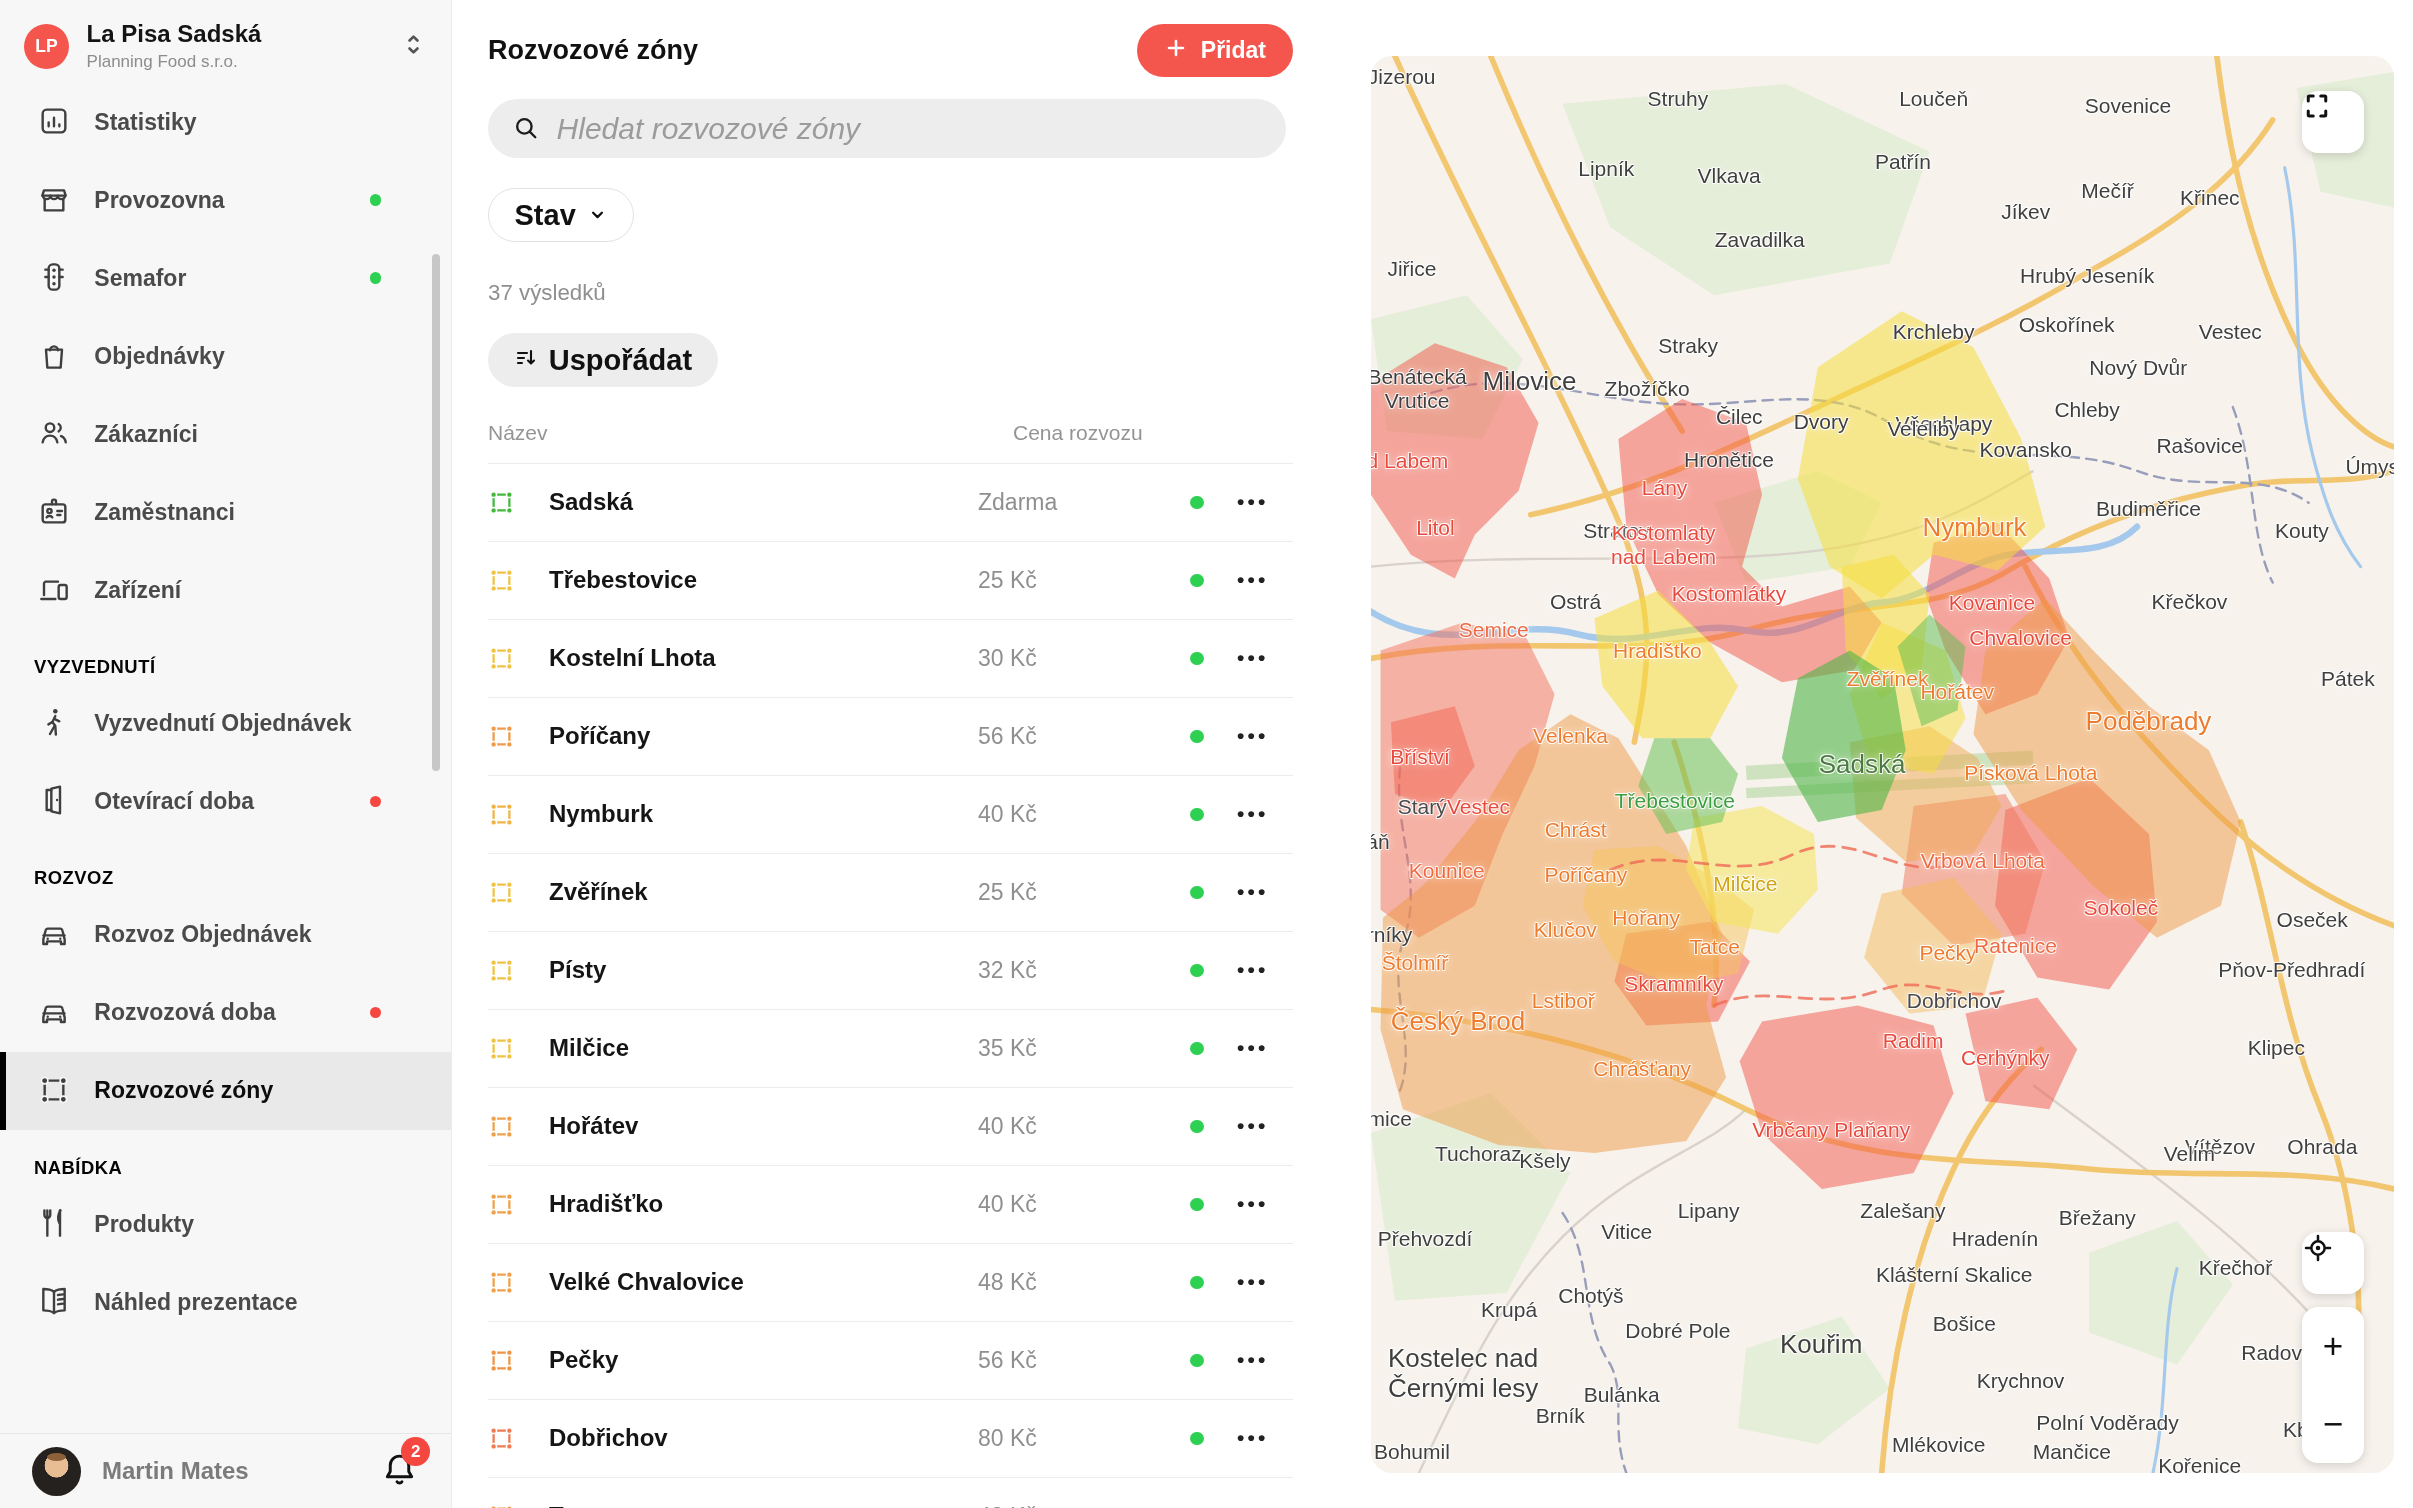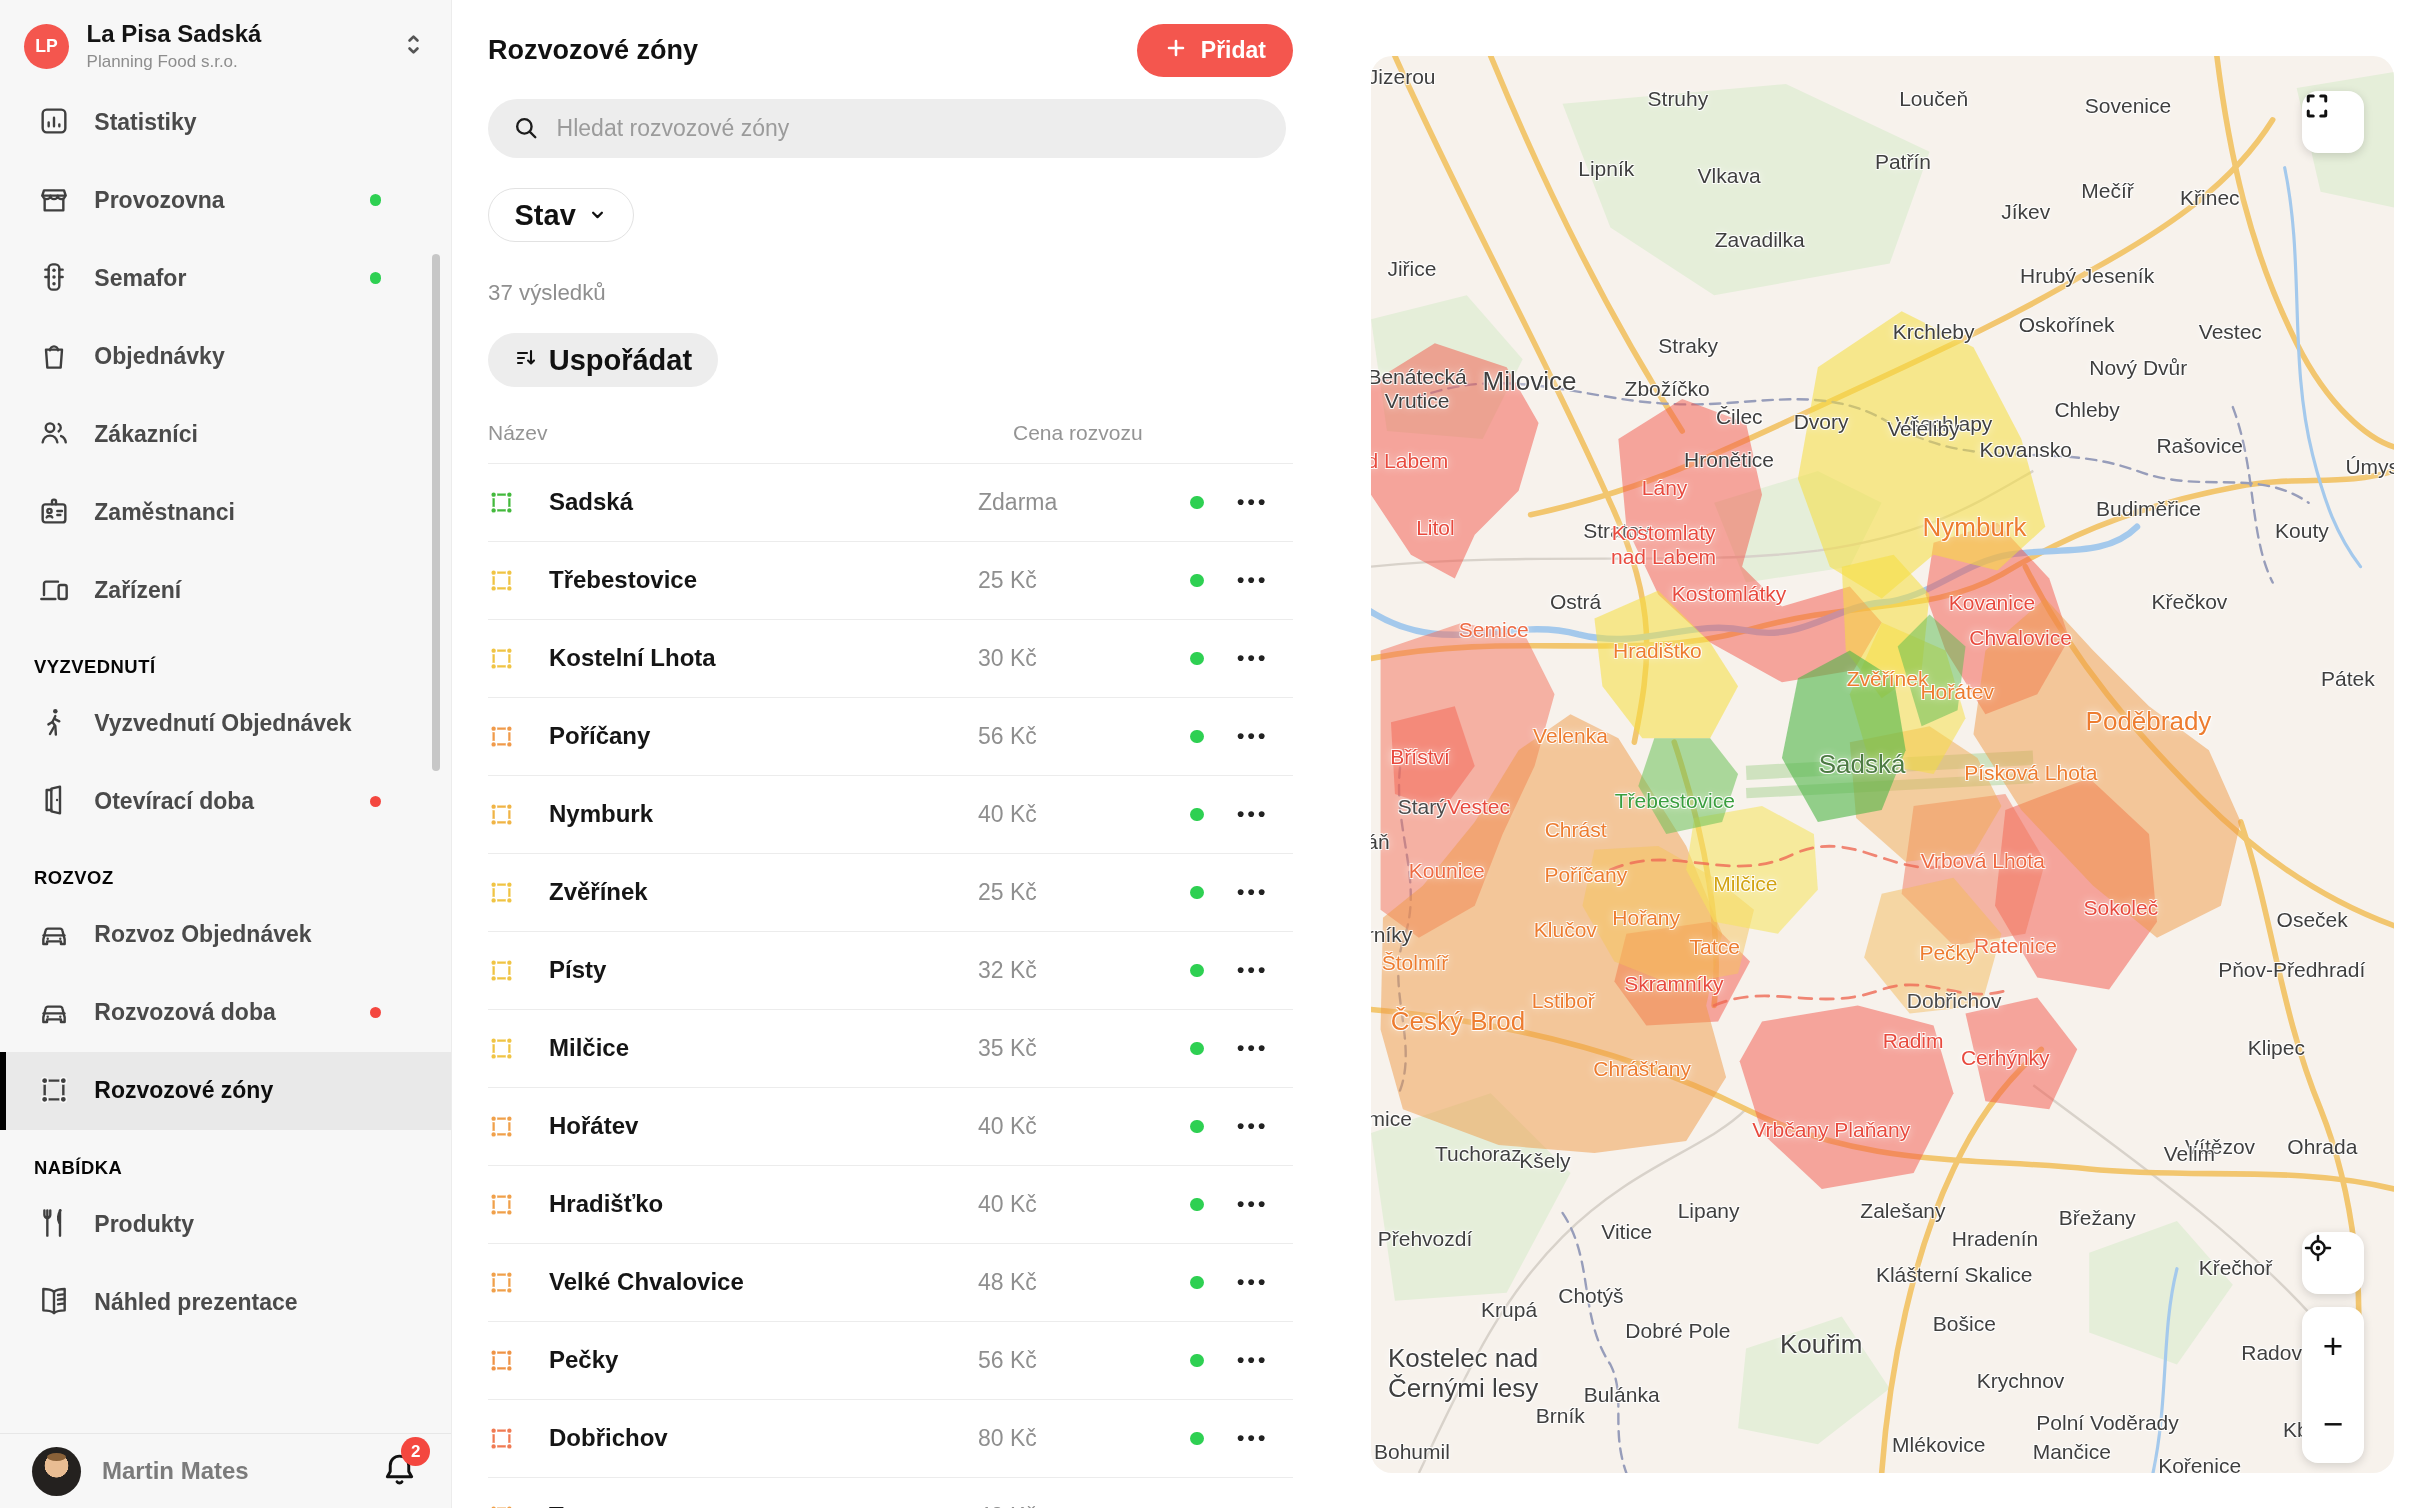--- a/index.html
+++ b/index.html
@@ -42,21 +42,21 @@
 
   
   .panel { position:absolute; left:453px; top:0; bottom:0; width:840px; background:#fff; padding-left:35px; }
   .panel-head { display:flex; align-items:center; justify-content:space-between; margin-top:24px; }
   .page-title { font-size:27px; font-weight:700; color:#111; }
   .btn-add { display:flex; align-items:center; gap:12.8px; height:53px; padding:0 27px; border-radius:797px;
     background:#f4564e; color:#fff; font-size:23px; font-weight:700; border:none; cursor:pointer; }
   .search { margin-top:22.3px; width:798px; height:59px; background:#ededed; border-radius:797px;
     display:flex; align-items:center; gap:17.6px; padding:0 24px; }
   .search input { flex:1; border:none; background:transparent; outline:none;
-    font-size:23px; color:#a21caf; font-family:inherit; }
+    font-size:30px; color:#a21caf; font-family:inherit;font-style:italic; }
   .search input::placeholder { color:#9b9b9b; }
   .chip { display:inline-flex; align-items:center; gap:11.2px; height:54px; padding:0 25.5px;
     border-radius:797px; font-size:29px; font-weight:700; color:#111; cursor:pointer; }
   .chip.stav { border:1.6px solid #e2e2e2; background:#fff; margin-top:30px; }
   .chip.sort { background:#ededed; margin-top:27px; }
   .results { margin-top:38px; font-size:22.3px; color:#8f8f8f; }
   .thead { display:flex; margin-top:34px; padding-bottom:17.6px; font-size:21px; color:#949494;
     border-bottom:0.8px solid #ececec; width:805px; }
   .thead .c2 { position:absolute; left:525px; }
   .rows { width:805px; }
@@ -669,21 +669,21 @@
       <div class="mlabel" style="left: 4%; top: 15%;">Jiřice</div>
       <div class="mlabel" style="left: 70%; top: 15.5%;">Hrubý Jeseník</div>
       <div class="mlabel" style="left: 68%; top: 19%;">Oskořínek</div>
       <div class="mlabel" style="left: 55%; top: 19.5%;">Krchleby</div>
       <div class="mlabel" style="left: 84%; top: 19.5%;">Vestec</div>
       <div class="mlabel" style="left: 75%; top: 22%;">Nový Dvůr</div>
       <div class="mlabel" style="left: 70%; top: 25%;">Chleby</div>
       <div class="mlabel" style="left: 56%; top: 26%;">Všechlapy</div>
       <div class="mlabel" style="left: 4.5%; top: 23.5%;">Benátecká<br>Vrutice</div>
       <div class="mlabel b" style="left: 15.5%; top: 23%;">Milovice</div>
-      <div class="mlabel" style="left: 27%; top: 23.5%; margin-left: 20px;">Zbožíčko</div>
+      <div class="mlabel" style="left: 27%; top: 23.5%;">Zbožíčko</div>
       <div class="mlabel" style="left: 31%; top: 20.5%;">Straky</div>
       <div class="mlabel" style="left: 36%; top: 25.5%;">Čilec</div>
       <div class="mlabel" style="left: 44%; top: 25.8%;">Dvory</div>
       <div class="mlabel" style="left: 54%; top: 26.3%;">Veleliby</div>
       <div class="mlabel" style="left: 64%; top: 27.8%;">Kovansko</div>
       <div class="mlabel" style="left: 81%; top: 27.5%;">Rašovice</div>
       <div class="mlabel" style="left: 76%; top: 32%;">Budiměřice</div>
       <div class="mlabel" style="left: 91%; top: 33.5%;">Kouty</div>
       <div class="mlabel" style="left: 100.5%; top: 29%;">Úmyslovice</div>
       <div class="mlabel" style="left: 80%; top: 38.5%;">Křečkov</div>

